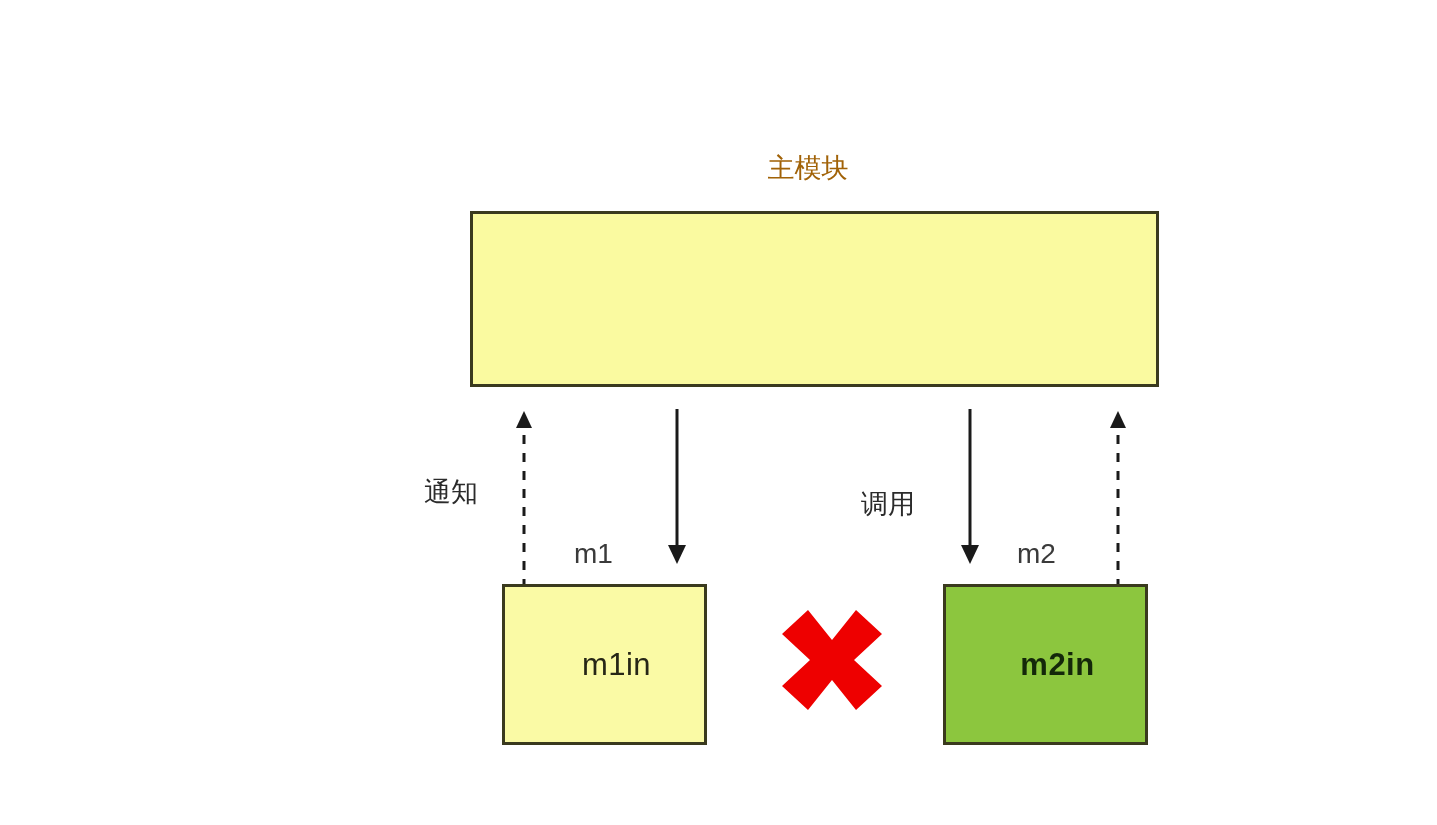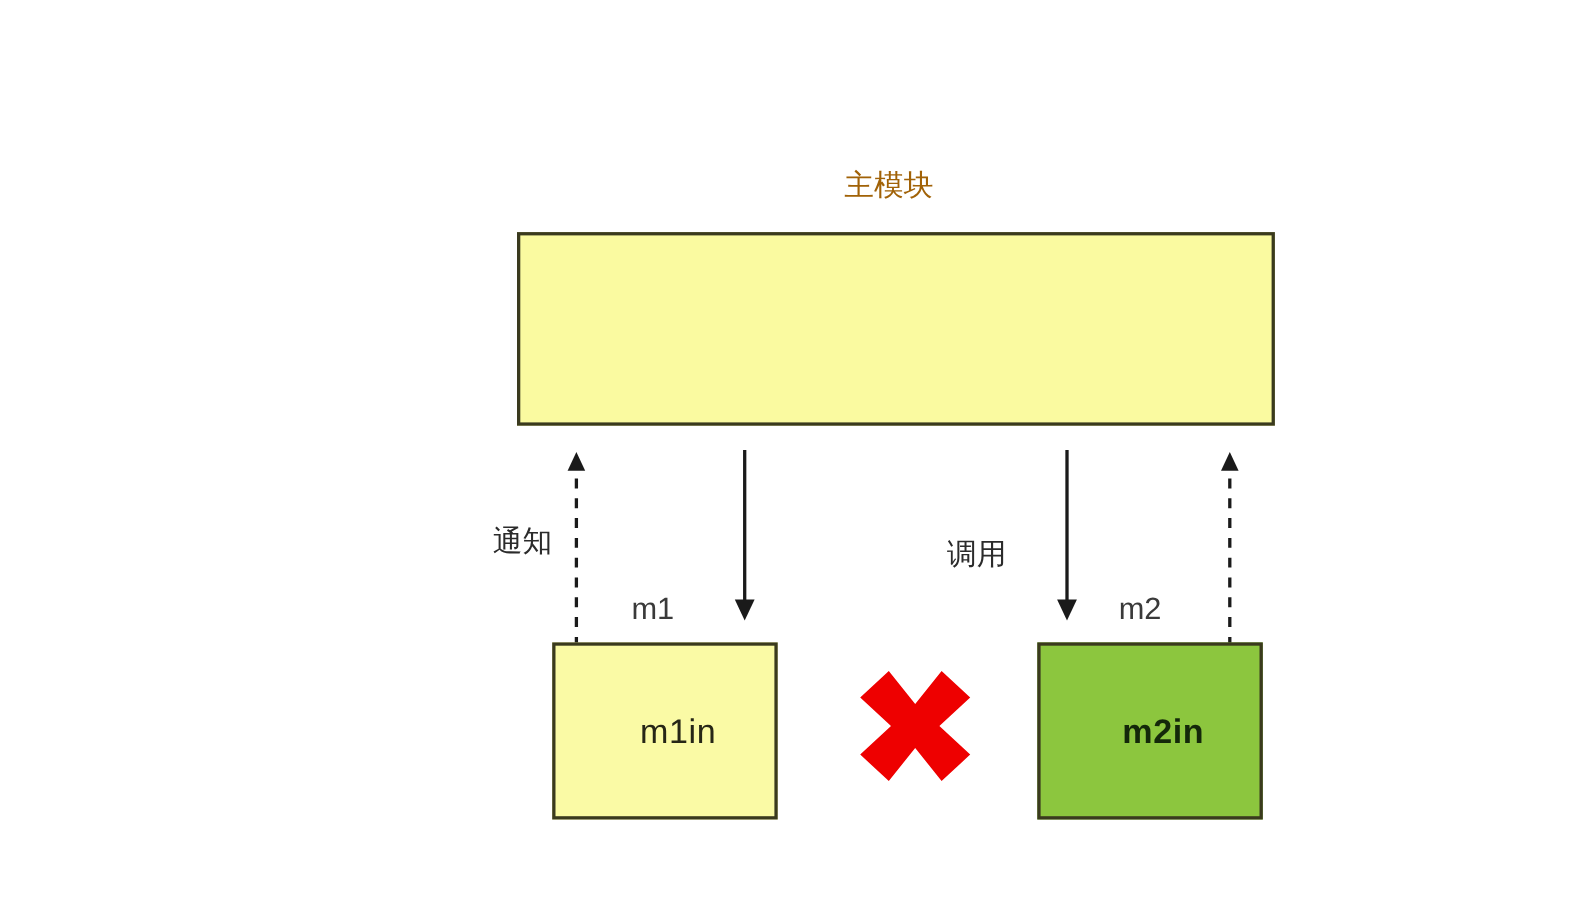--- a/index.html
+++ b/index.html
@@ -145,21 +145,21 @@
   <svg class="arrow" style="left:950px; top:406px; width:40px; height:162px;" viewBox="0 0 40 162">
     <line x1="20" y1="3" x2="20" y2="142" stroke="#1a1a1a" stroke-width="3"></line>
     <polygon points="20,158 11,139 29,139" fill="#1a1a1a"></polygon>
   </svg>
 
   <svg class="arrow" style="left:1098px; top:408px; width:40px; height:182px;" viewBox="0 0 40 182">
     <line x1="20" y1="180" x2="20" y2="16" stroke="#1a1a1a" stroke-width="3" stroke-dasharray="9 9"></line>
     <polygon points="20,3 12,20 28,20" fill="#1a1a1a"></polygon>
   </svg>
 
-  <div class="edge-label" style="left:424px; top:475px;margin-left:24px;">通知</div>
+  <div class="edge-label" style="left:424px; top:475px;">通知</div>
 
   <div class="edge-label" style="left:861px; top:487px;">调用</div>
 
   <div class="node-label" style="left:574px; top:536px;">m1</div>
 
   <div class="node-label" style="left:1017px; top:536px;">m2</div>
 
   <div class="box box-m1in">
     <span class="box-label">m1in</span>
   </div>

